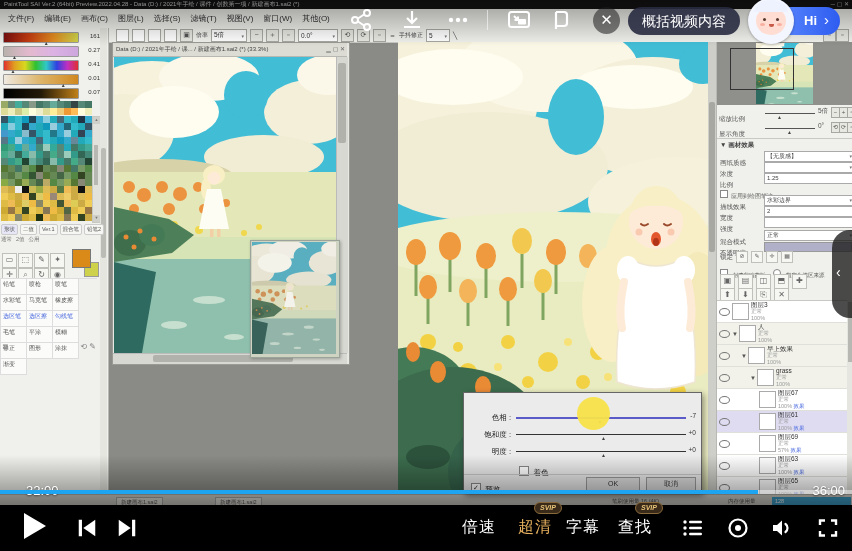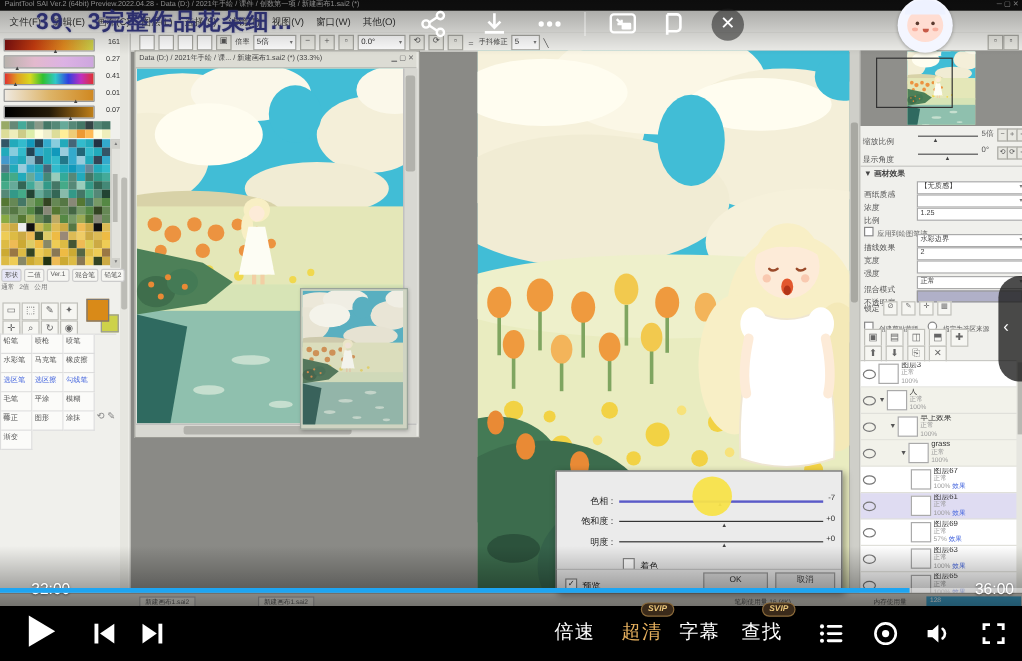--- a/index.html
+++ b/index.html
@@ -604,21 +604,20 @@
     </div>
 
     <div class="abs" style="left:577px;top:397px;width:33px;height:33px;border-radius:50%;background:#f8e34a;opacity:.95;z-index:35;"></div>
   </div>
 
   <div class="abs" style="left:0;top:0;width:852px;height:551px;z-index:50;pointer-events:none;">
 
     <div class="abs" style="left:0;top:0;width:852px;height:46px;background:linear-gradient(180deg,rgba(0,0,0,.35),rgba(0,0,0,0));"></div>
     <div class="abs" style="left:0;top:455px;width:852px;height:50px;background:linear-gradient(0deg,rgba(0,0,0,.45),rgba(0,0,0,0));"></div>
 
-    <span class="abs" style="left:30px;top:5px;font-size:19px;font-weight:bold;color:#2c2f6e;letter-spacing:1px;text-shadow:0 0 2px rgba(44,47,110,.45);">39、3完整作品花朵细…</span>
 
     <svg class="abs" style="left:350px;top:8px;" width="24" height="24" viewBox="0 0 24 24" fill="none" stroke="#fff" stroke-width="2">
       <circle cx="17" cy="5" r="3"></circle>
         <circle cx="5" cy="12" r="3"></circle>
         <circle cx="17" cy="19" r="3"></circle>
       <path d="M8,10.5 L14,6.5 M8,13.5 L14,17.5"></path>
     </svg>
     <svg class="abs" style="left:400px;top:8px;" width="24" height="24" viewBox="0 0 24 24" fill="none" stroke="#fff" stroke-width="2.2">
       <path d="M12,3 v11 M7,10 l5,5 5,-5 M4,19 h16"></path>
     </svg>
@@ -632,20 +631,27 @@
       <rect x="3" y="4" width="20" height="15" rx="2.5"></rect>
       <rect x="12" y="11" width="8" height="5.5" rx="1" fill="#fff" stroke="none"></rect>
       <path d="M8,8 l4,4 M12,8.5 v3.5 h-3.5"></path>
     </svg>
     <svg class="abs" style="left:548px;top:8px;" width="24" height="24" viewBox="0 0 24 24" fill="none" stroke="#fff" stroke-width="2.2">
       <path d="M8,4 h8 a3,3 0 0 1 3,3 v8 a3,3 0 0 1 -3,3 h-8"></path>
       <path d="M8,4 v17"></path>
     </svg>
     <div class="abs" style="left:593px;top:7px;width:27px;height:27px;border-radius:50%;background:rgba(30,30,30,.55);color:#fff;font-size:15px;text-align:center;line-height:26px;">✕</div>
 
+    <div class="abs" style="left:628px;top:7px;height:28px;border-radius:15px;background:rgba(40,42,64,.9);color:#fff;font-size:14px;line-height:28px;padding:0 14px;">
+      <span>概括视频内容</span>
+    </div>
+    <div class="abs" style="left:772px;top:7px;width:68px;height:28px;border-radius:15px;background:linear-gradient(90deg,#5d8bff,#2e5cf0);color:#fff;">
+      <span style="position:absolute;left:32px;top:6px;font-size:13px;font-weight:bold;">Hi</span>
+      <span style="position:absolute;left:52px;top:4px;font-size:15px;">›</span>
+    </div>
     <div class="abs" style="left:748px;top:-2px;width:46px;height:46px;border-radius:50%;background:#f4f6ff;box-shadow:0 1px 3px rgba(0,0,0,.3);overflow:hidden;">
       <div style="position:absolute;left:8px;top:9px;width:30px;height:28px;border-radius:50%;background:#ffddd2;"></div>
       <div style="position:absolute;left:6px;top:2px;width:34px;height:12px;border-radius:50% 50% 0 0/100% 100% 0 0;background:#eef2ff;"></div>
       <div style="position:absolute;left:15px;top:20px;width:3px;height:3px;border-radius:50%;background:#5a3a30;"></div>
       <div style="position:absolute;left:28px;top:20px;width:3px;height:3px;border-radius:50%;background:#5a3a30;"></div>
       <div style="position:absolute;left:12px;top:25px;width:5px;height:3px;border-radius:50%;background:#f8b0a0;"></div>
       <div style="position:absolute;left:29px;top:25px;width:5px;height:3px;border-radius:50%;background:#f8b0a0;"></div>
       <div style="position:absolute;left:21px;top:26px;width:5px;height:3px;border-radius:0 0 5px 5px;background:#c75a48;"></div>
     </div>
 

